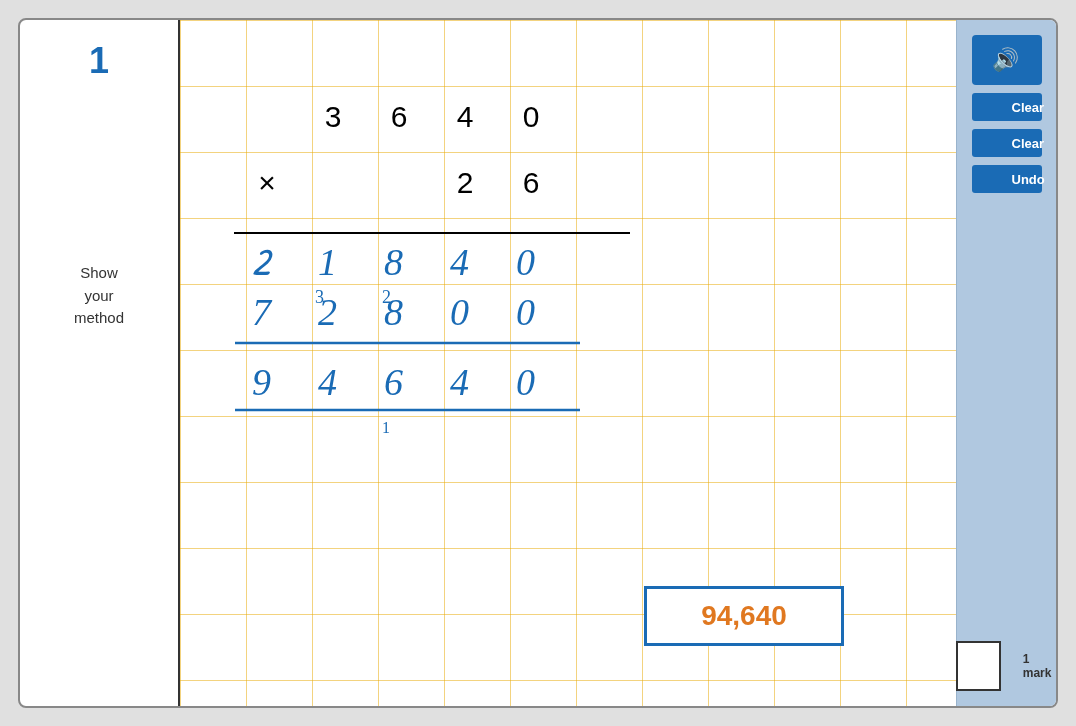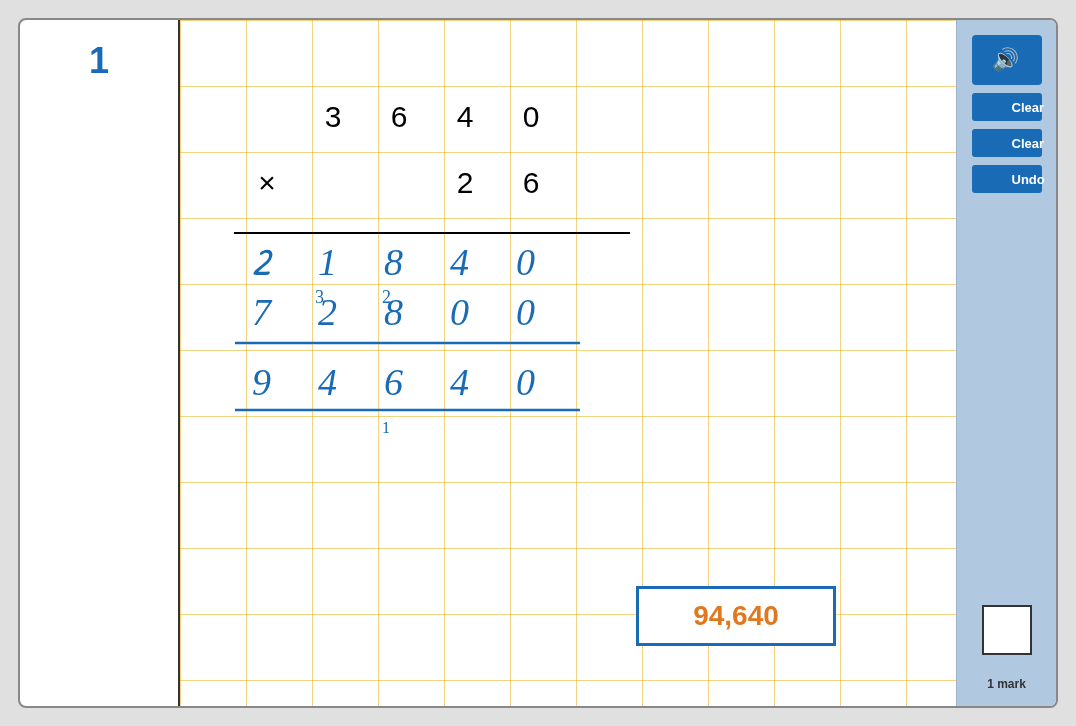--- a/index.html
+++ b/index.html
@@ -62,21 +62,21 @@
     }
     
     .content-overlay {
       position: absolute;
       top: 0; left: 0; right: 0; bottom: 0;
     }
     
     .answer-box {
       position: absolute;
       bottom: 60px;
-      right: 120px;
+      right: 112px;
       width: 200px;
       height: 60px;
       border: 3px solid #1a6bb5;
       display: flex;
       align-items: center;
       justify-content: center;
       font-size: 28px;
       font-weight: bold;
       color: #e07820;
       background: white;
@@ -114,21 +114,21 @@
       border-radius: 3px;
       cursor: pointer;
       color: white;
       font-size: 13px;
       font-weight: bold;
       padding-left: 40px;
     }
     .mark-area {
       margin-top: auto;
       display: flex;
-      flex-direction: column;
+      flex-direction: row;
       align-items: center;
       gap: 22px;
     }
     .mark-box {
       width: 50px;
       height: 50px;
       border: 2px solid #333;
       background: white;
     }
     .mark-label {
@@ -145,20 +145,21 @@
       height: 330px;
     }
   </style>
 </head>
 <body>
 
 <div class="outer-frame">
 
   <div class="left-col">
     <div class="question-number">1</div>
+    <div class="show-method">Show<br>your<br>method</div>
   </div>
 
   <div class="main-area">
 
     <div class="grid-container">
       <svg class="grid-svg" xmlns="http://www.w3.org/2000/svg">
 
         <defs>
           <pattern id="grid" width="66" height="66" patternUnits="userSpaceOnUse">
             <path d="M 66 0 L 0 0 0 66" fill="none" stroke="#e8a800" stroke-width="1"></path>

